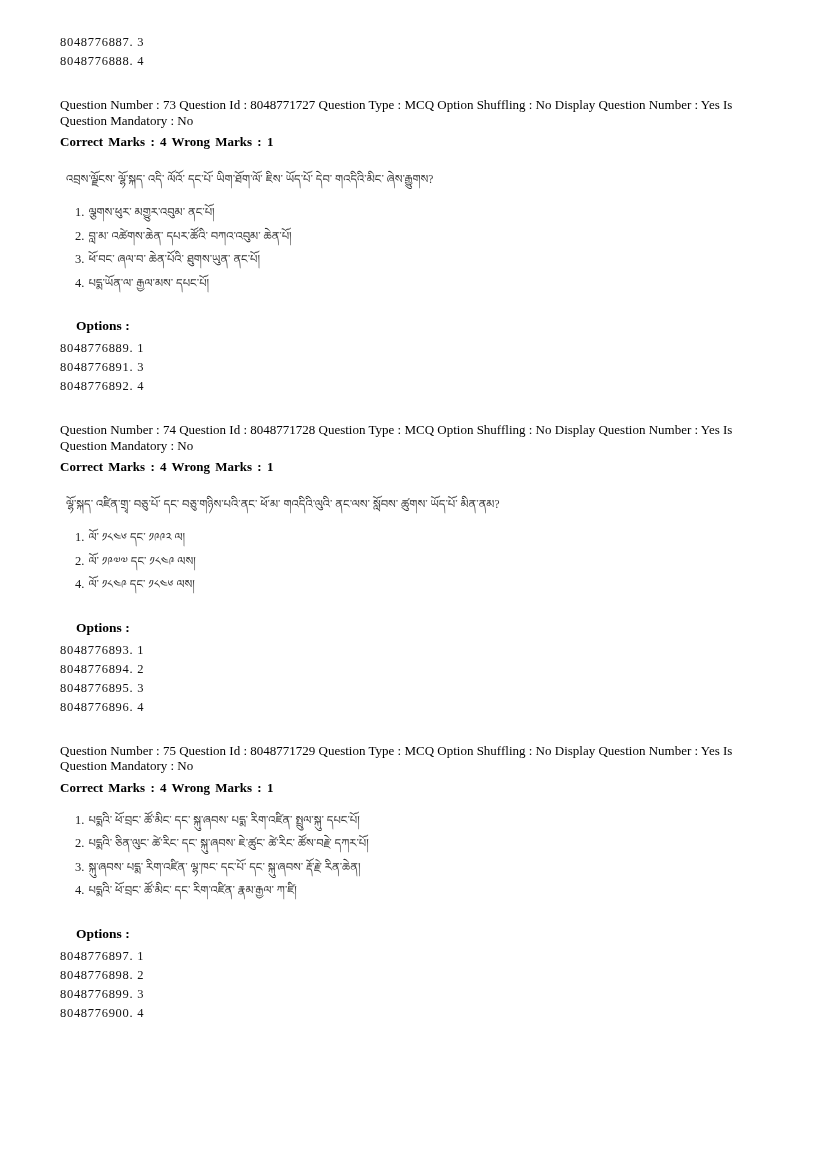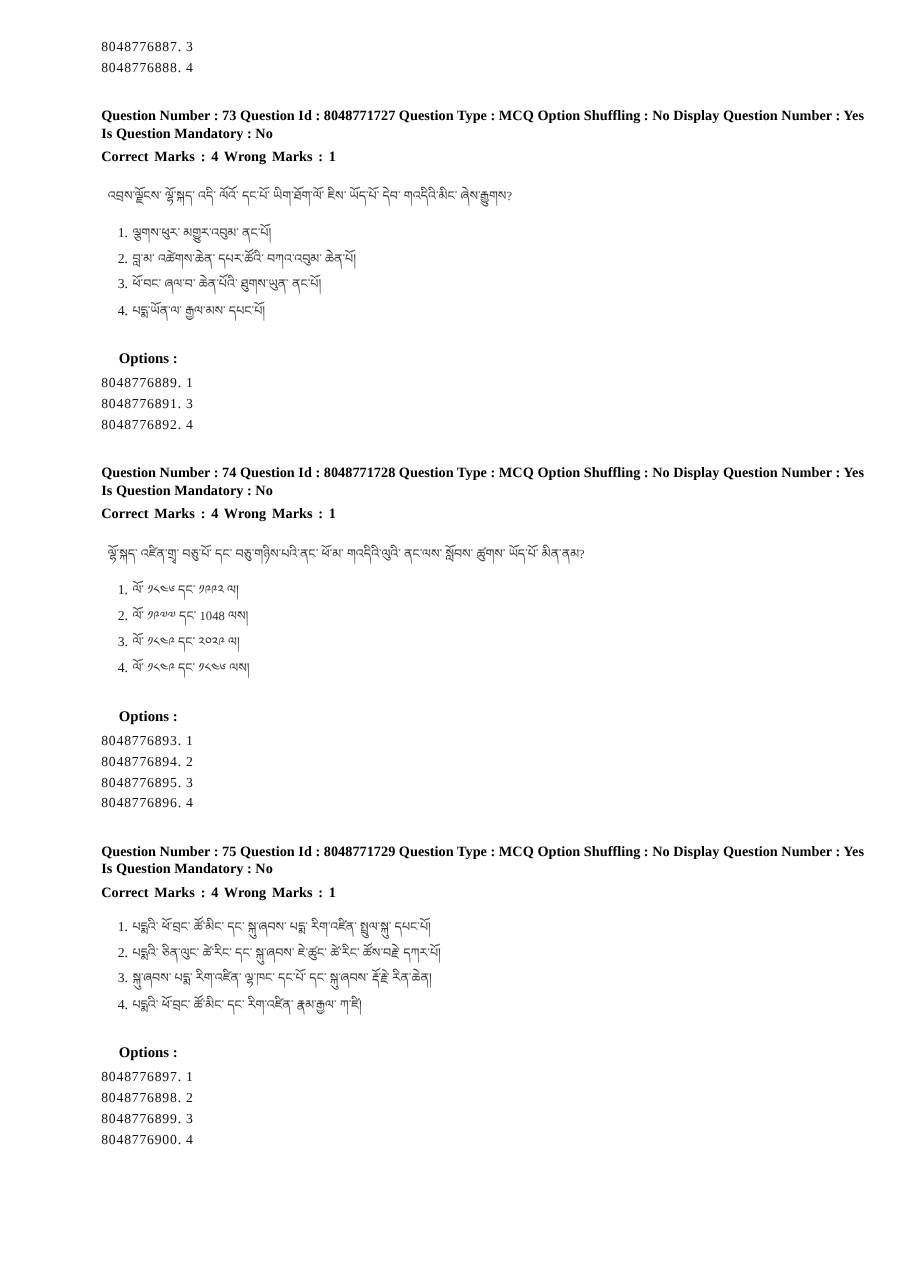--- a/index.html
+++ b/index.html
@@ -8,34 +8,34 @@
     background: #ffffff;
   }
   body {
     width: 826px;
     height: 1169px;
     font-family: "Liberation Serif", serif;
     color: #000000;
     overflow: hidden;
   }
   .page {
-    padding: 33px 56px 0 92px;
+    padding: 33px 56px 0 60px;
     box-sizing: border-box;
   }
   .id-line {
     font-size: 12.5px;
     line-height: 19px;
     margin: 0;
     letter-spacing: 0.7px;
     color: #111111;
   }
   .carryover { margin-bottom: 26px; }
   .question-block { margin-top: 26px; }
   .q-header {
-    font-weight: bold;
+    font-weight: normal;
     font-size: 13px;
     line-height: 15.5px;
     width: 702px;
     margin: 0;
   }
   .q-marks {
     font-weight: bold;
     font-size: 13px;
     line-height: 15px;
     margin: 6px 0 0 0;
@@ -96,22 +96,21 @@
     <p class="id-line">8048776891. 3</p>
     <p class="id-line">8048776892. 4</p>
   </section>
 
   <section class="question-block">
     <p class="q-header">Question Number : 74 Question Id : 8048771728 Question Type : MCQ Option Shuffling : No Display Question Number : Yes Is Question Mandatory : No</p>
     <p class="q-marks">Correct Marks : 4 Wrong Marks : 1</p>
     <p class="tibetan q-text">ལྷོ་སྐད་ འཛིན་གྲྭ་ བཅུ་པོ་ དང་ བཅུ་གཉིས་པའི་ནང་ ཕོ་མ་ གའདིའི་ལུའི་ ནང་ལས་ སློབས་ ཚུགས་ ཡོད་པོ་ མིན་ནམ?</p>
     <ol class="choice-list">
       <li><span class="choice-num">1.</span><span class="tibetan">ལོ་ ༡༨༤༦ དང་ ༡༩༩༢ ལ།</span></li>
-      <li><span class="choice-num">2.</span><span class="tibetan">ལོ་ ༡༩༧༧ དང་ 1048 ལས།</span></li>
-      <li><span class="choice-num">3.</span><span class="tibetan">ལོ་ ༡༨༤༩ དང་ ༢༠༢༩ ལ།</span></li>
+      <li><span class="choice-num">2.</span><span class="tibetan">ལོ་ ༡༩༧༧ དང་ ༡༨༤༩ ལས།</span></li>
       <li><span class="choice-num">4.</span><span class="tibetan">ལོ་ ༡༨༤༩ དང་ ༡༨༤༦ ལས།</span></li>
     </ol>
     <p class="options-label">Options :</p>
     <p class="id-line">8048776893. 1</p>
     <p class="id-line">8048776894. 2</p>
     <p class="id-line">8048776895. 3</p>
     <p class="id-line">8048776896. 4</p>
   </section>
 
   <section class="question-block">

